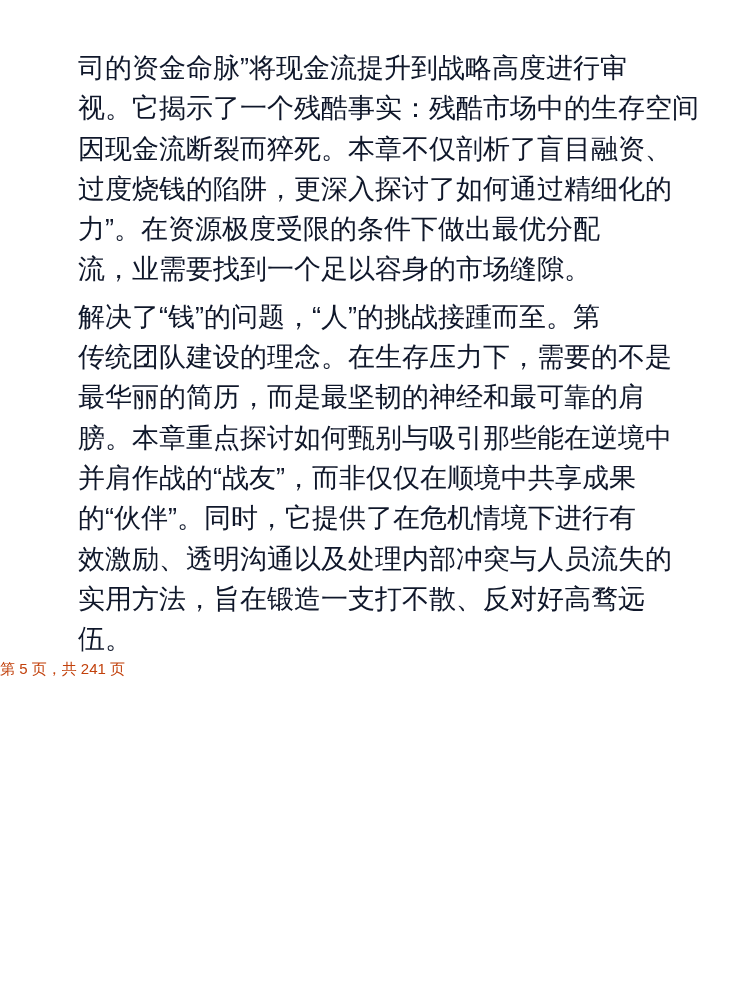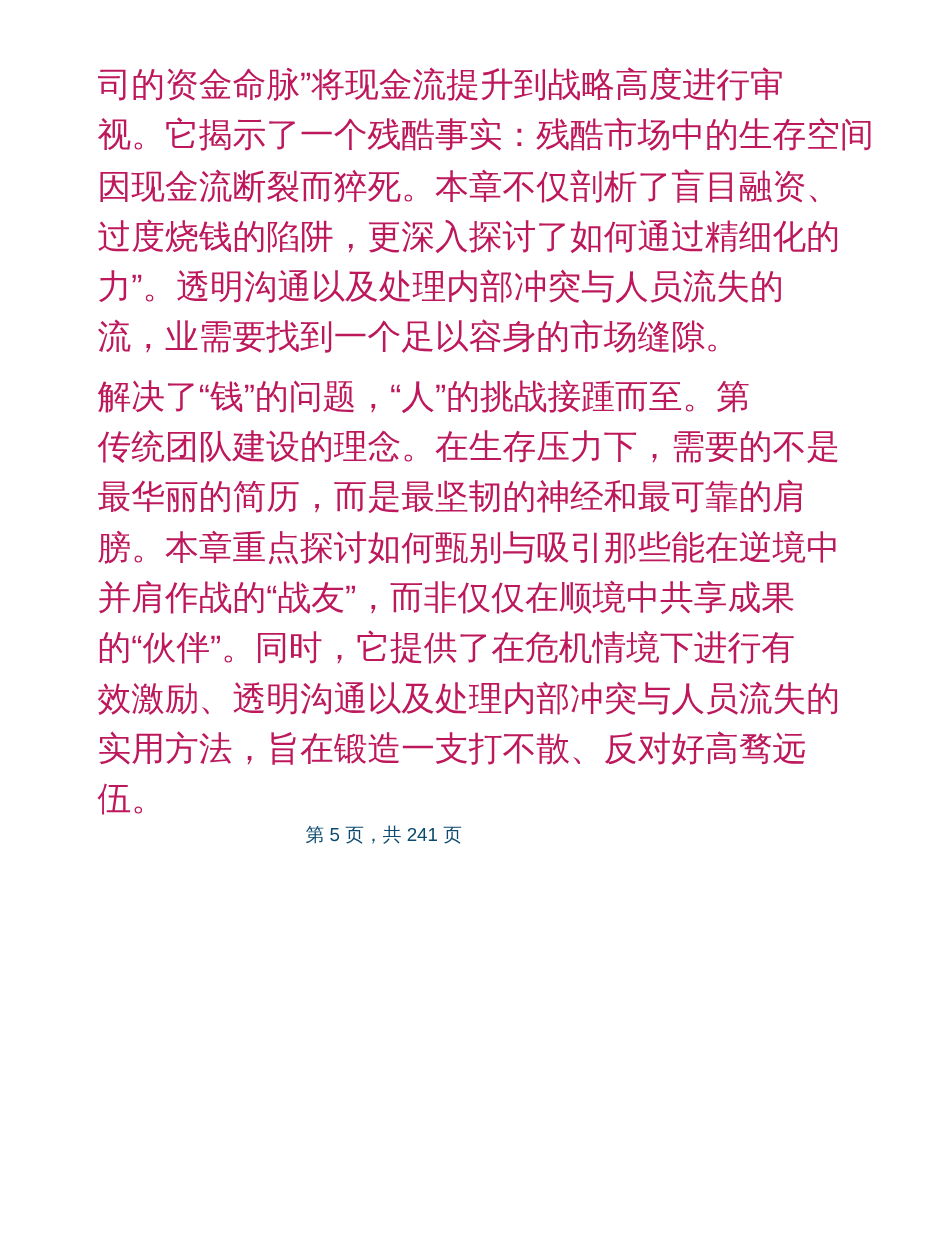--- a/index.html
+++ b/index.html
@@ -13,53 +13,52 @@
     overflow: hidden;
     font-family: "Liberation Sans", sans-serif;
     -webkit-font-smoothing: antialiased;
   }
   .doc-body {
     padding: 48px 70px 0 78px;
   }
   .para {
     margin: 0;
     font-size: 27px;
-    color: #be185d;
+    color: #0f172a;
     letter-spacing: 0;
   }
   .para + .para {
     margin-top: 7px;
   }
   .line {
     display: block;
     height: 40.3px;
     line-height: 40.3px;
     white-space: pre;
     overflow: visible;
   }
   .page-footer {
     margin-top: 0;
     width: 614px;
-    text-align: center;
     font-size: 15px;
     line-height: 20px;
-    color: #0c4a6e;
+    color: #c2410c;
   }
 </style>
 </head>
 <body>
 
 <main class="doc-page">
   <div class="doc-body" id="doc-body">
       <p class="para">
         <span class="line">司的资金命脉”将现金流提升到战略高度进行审</span>
         <span class="line">视。它揭示了一个残酷事实：残酷市场中的生存空间</span>
         <span class="line">因现金流断裂而猝死。本章不仅剖析了盲目融资、</span>
         <span class="line">过度烧钱的陷阱，更深入探讨了如何通过精细化的</span>
-        <span class="line">力”。透明沟通以及处理内部冲突与人员流失的</span>
+        <span class="line">力”。在资源极度受限的条件下做出最优分配</span>
         <span class="line">流，业需要找到一个足以容身的市场缝隙。</span>
       </p>
       <p class="para">
         <span class="line">解决了“钱”的问题，“人”的挑战接踵而至。第</span>
         <span class="line">传统团队建设的理念。在生存压力下，需要的不是</span>
         <span class="line">最华丽的简历，而是最坚韧的神经和最可靠的肩</span>
         <span class="line">膀。本章重点探讨如何甄别与吸引那些能在逆境中</span>
         <span class="line">并肩作战的“战友”，而非仅仅在顺境中共享成果</span>
         <span class="line">的“伙伴”。同时，它提供了在危机情境下进行有</span>
         <span class="line">效激励、透明沟通以及处理内部冲突与人员流失的</span>

